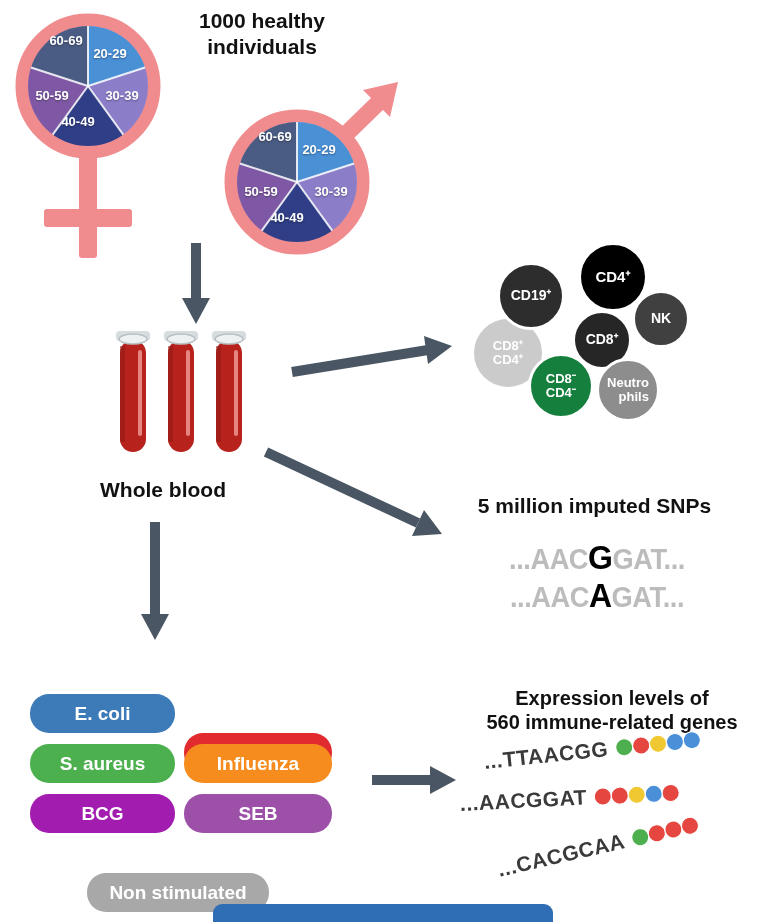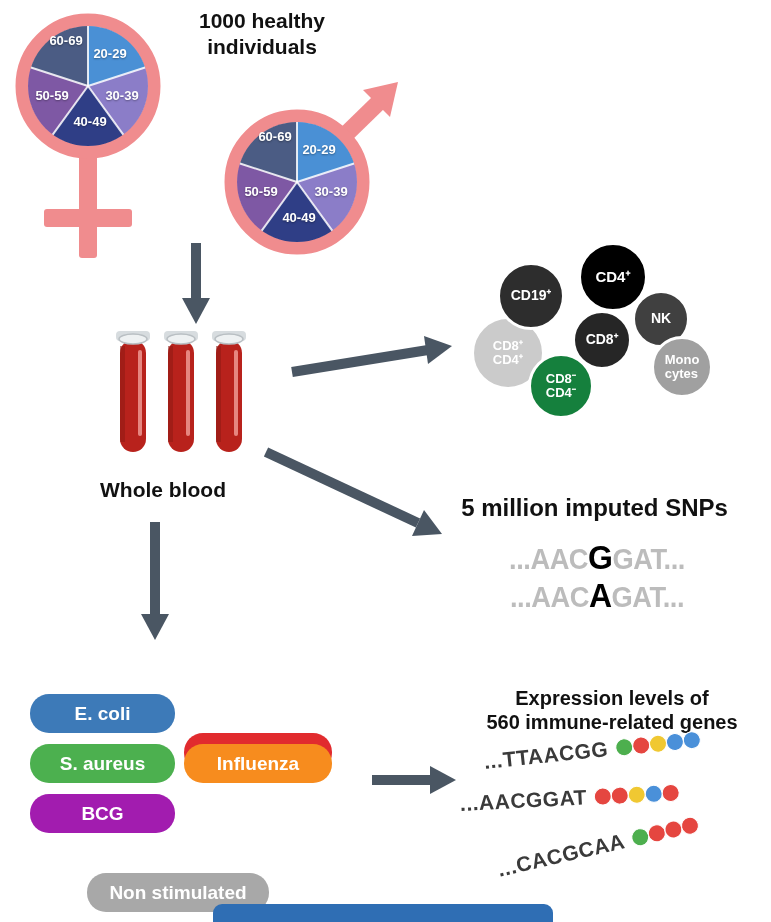--- a/index.html
+++ b/index.html
@@ -4,40 +4,40 @@
 <style>
   html,body{margin:0;padding:0;background:#fff;}
   #canvas{position:relative;width:771px;height:922px;background:#fff;overflow:hidden;
           font-family:"Liberation Sans",sans-serif;}
   svg.decor{position:absolute;left:0;top:0;z-index:0;}
 
   
   .fig-title{position:absolute;font-weight:bold;color:#111;text-align:center;white-space:pre-line;z-index:3;}
   .title-cohort{left:157px;top:8px;width:210px;font-size:21px;line-height:1.25;}
   .title-cells{left:440px;top:212px;width:310px;font-size:21px;}
-  .title-snps{left:447px;top:494px;width:295px;font-size:24px;text-align:center;}
+  .title-snps{left:447px;top:494px;width:295px;font-size:21px;text-align:center;}
   .title-expression{left:452px;top:686px;width:320px;font-size:20px;line-height:1.2;}
   .label-whole-blood{left:78px;top:478px;width:170px;font-size:21px;}
 
   
   .pie{position:absolute;width:120px;height:120px;border-radius:50%;z-index:2;}
   .pie-female{left:28px;top:26px;}
   .pie-male{left:237px;top:122px;}
   .pie .pd{position:absolute;left:59px;top:0;width:2px;height:60px;background:rgba(255,255,255,.85);
            transform-origin:50% 100%;}
   .pd0{transform:rotate(0deg);} .pd1{transform:rotate(72deg);} .pd2{transform:rotate(144deg);}
   .pd3{transform:rotate(216deg);} .pd4{transform:rotate(288deg);}
   .pie .pl{position:absolute;width:44px;text-align:center;color:#fff;font-weight:bold;font-size:13px;
            text-shadow:0 1px 2px rgba(0,0,0,.35);}
-  .pl-2029{left:60px;top:20px;} .pl-3039{left:72px;top:62px;} .pl-4049{left:40px;top:88px;}
+  .pl-2029{left:60px;top:20px;} .pl-3039{left:72px;top:62px;} .pl-4049{left:28px;top:88px;}
   .pl-5059{left:2px;top:62px;}  .pl-6069{left:16px;top:7px;}
 
   
   .cell{position:absolute;border-radius:50%;border:3px solid #fff;color:#fff;font-weight:bold;
-        display:flex;align-items:center;justify-content:center;text-align:left;
+        display:flex;align-items:center;justify-content:center;text-align:right;
         white-space:pre-line;line-height:1.1;box-sizing:border-box;}
   .cell-cd8cd4{left:471px;top:316px;width:74px;height:74px;z-index:1;font-size:13px;}
   .cell-cd19{left:497px;top:262px;width:68px;height:68px;z-index:3;font-size:14px;}
   .cell-cd4{left:578px;top:242px;width:70px;height:70px;z-index:4;font-size:15px;}
   .cell-nk{left:632px;top:290px;width:58px;height:58px;z-index:2;font-size:14px;}
   .cell-cd8{left:572px;top:310px;width:60px;height:60px;z-index:3;font-size:14px;}
   .cell-cd8neg{left:528px;top:353px;width:66px;height:66px;z-index:2;font-size:13px;}
   .cell-neutro{left:596px;top:358px;width:64px;height:64px;z-index:3;font-size:13px;}
   .cell-mono{left:651px;top:336px;width:62px;height:62px;z-index:2;font-size:13px;}
 
@@ -171,32 +171,33 @@
   <div class="fig-title label-whole-blood">Whole blood</div>
 
   <div class="cell cell-cd8cd4" style="background: rgb(203, 203, 203);">CD8⁺
 CD4⁺</div>
   <div class="cell cell-cd19" style="background: rgb(45, 45, 45);">CD19⁺</div>
   <div class="cell cell-cd4" style="background: rgb(0, 0, 0);">CD4⁺</div>
   <div class="cell cell-nk" style="background: rgb(64, 64, 64);">NK</div>
   <div class="cell cell-cd8" style="background: rgb(38, 38, 38);">CD8⁺</div>
   <div class="cell cell-cd8neg" style="background: #15803d;">CD8⁻
 CD4⁻</div>
-  <div class="cell cell-mono" style="background: rgb(160, 160, 160);">Mono
-cytes</div>
+  <div class="cell cell-neutro" style="background: rgb(141, 141, 141);">Neutro
+phils</div>
 
   <div class="fig-title title-snps">5 million imputed SNPs</div>
   <div class="snp-row snp-row-1"><span>...AAC</span><span class="allele">G</span><span>GAT...</span></div>
   <div class="snp-row snp-row-2"><span>...AAC</span><span class="allele">A</span><span>GAT...</span></div>
 
   <div class="pill pill-ecoli" style="background: rgb(61, 122, 184);">E. coli</div>
   <div class="pill pill-calbicans" style="background: rgb(225, 43, 46); margin-top: 39px;">C. albicans</div>
   <div class="pill pill-saureus" style="background: rgb(76, 176, 79);">S. aureus</div>
   <div class="pill pill-influenza" style="background: rgb(247, 140, 30);">Influenza</div>
   <div class="pill pill-bcg" style="background: #a21caf;">BCG</div>
+  <div class="pill pill-seb" style="background: rgb(156, 80, 168);">SEB</div>
   <div class="pill pill-nonstim" style="background: rgb(168, 168, 168); margin-top: 29px;">Non stimulated</div>
 
   <div class="fig-title title-expression">Expression levels of
 560 immune-related genes</div>
   <div class="expr-row expr-row-1">
     <span class="seq">...TTAACGG</span>
     <span class="dots">
         <span class="dot" style="background: rgb(77, 175, 78);"></span>
         <span class="dot" style="background: rgb(229, 70, 64);"></span>
         <span class="dot" style="background: rgb(240, 200, 50);"></span>

